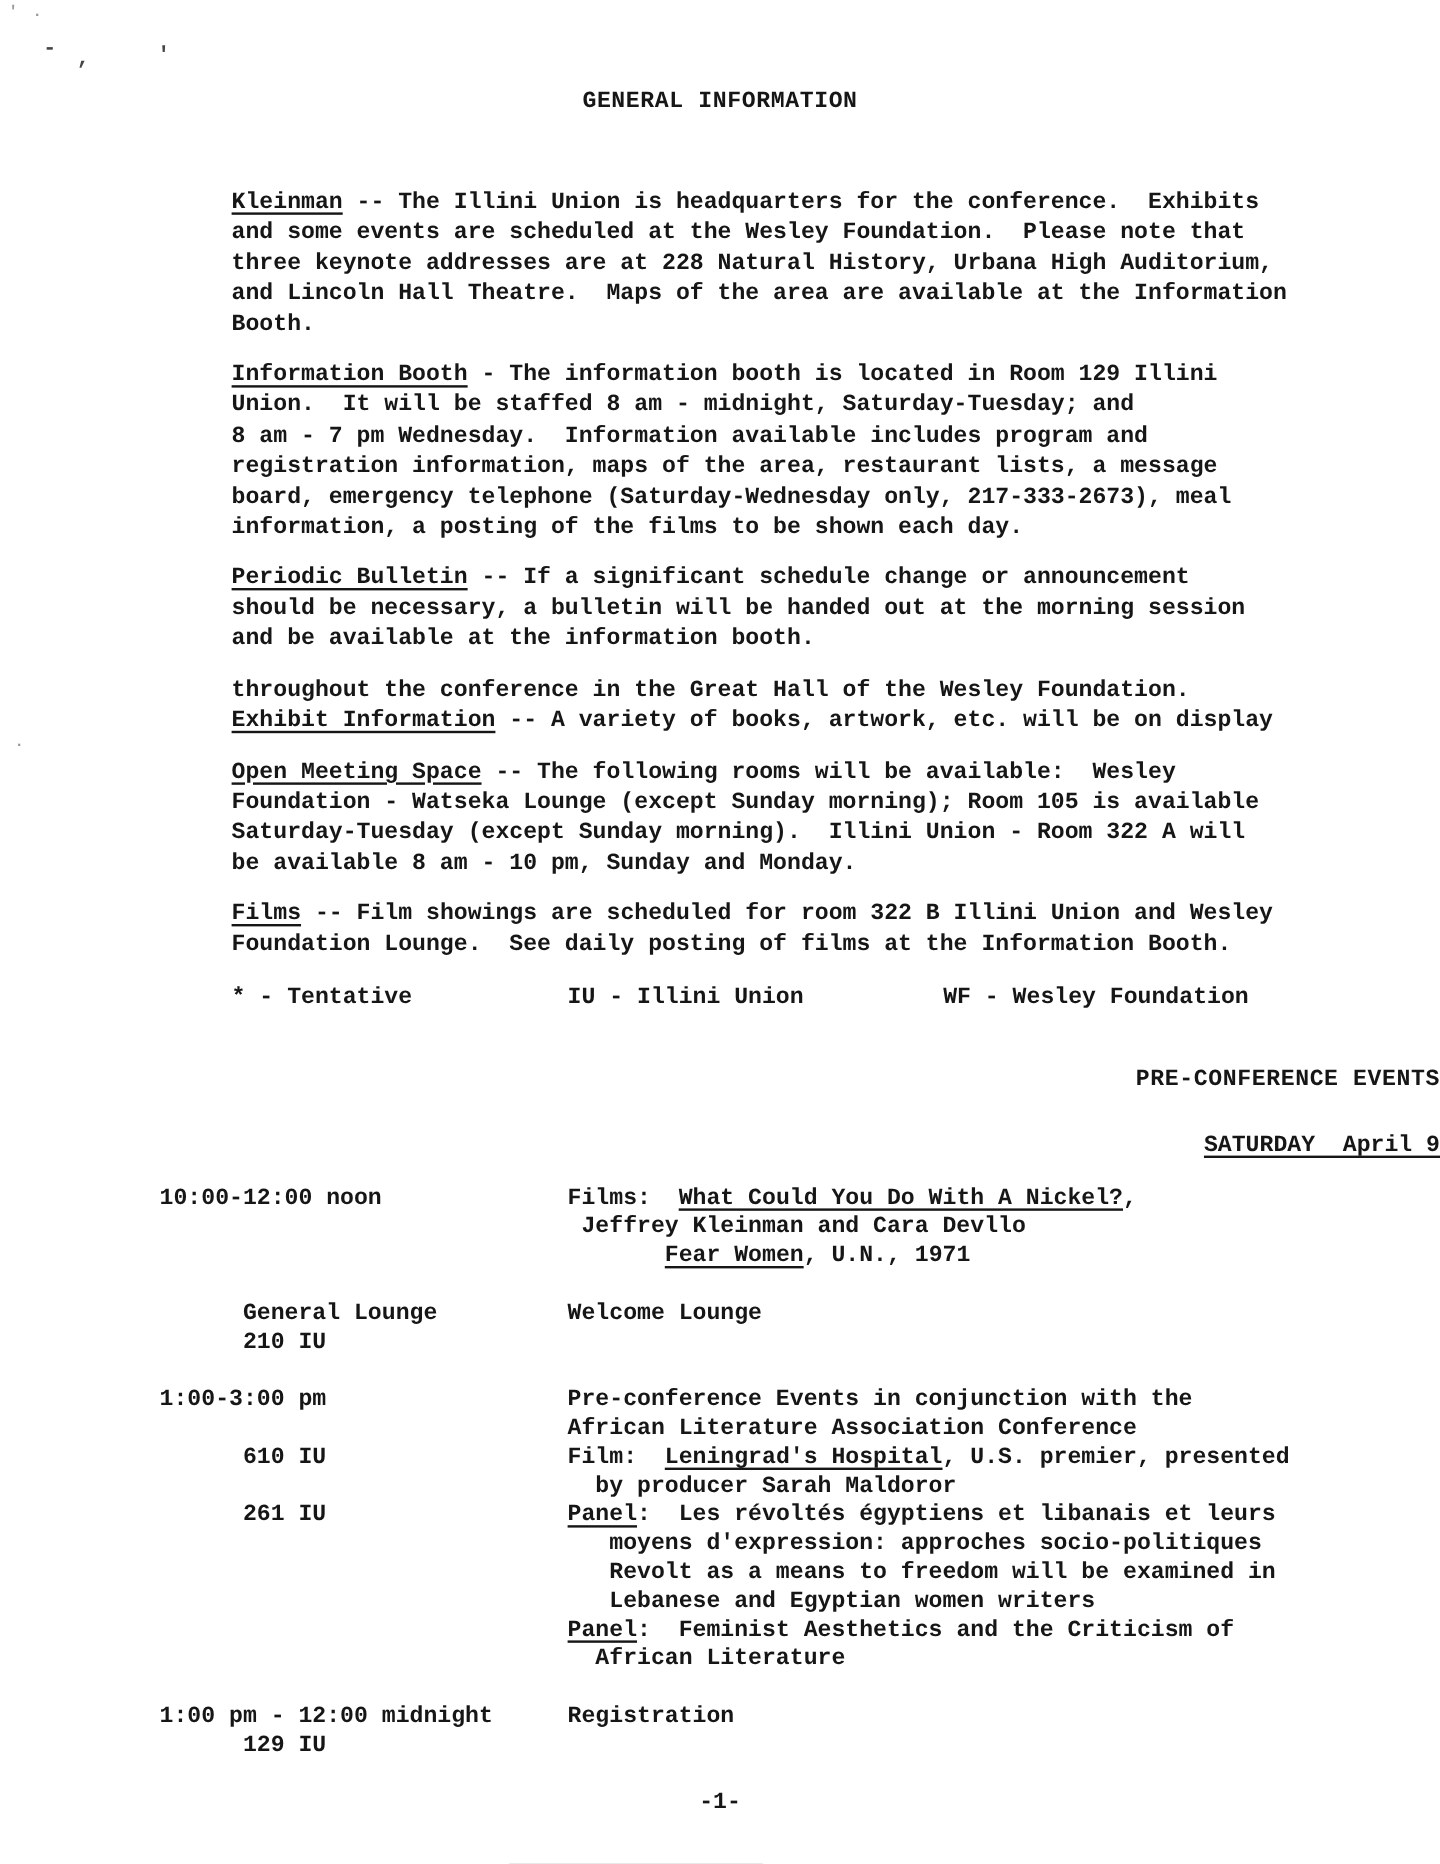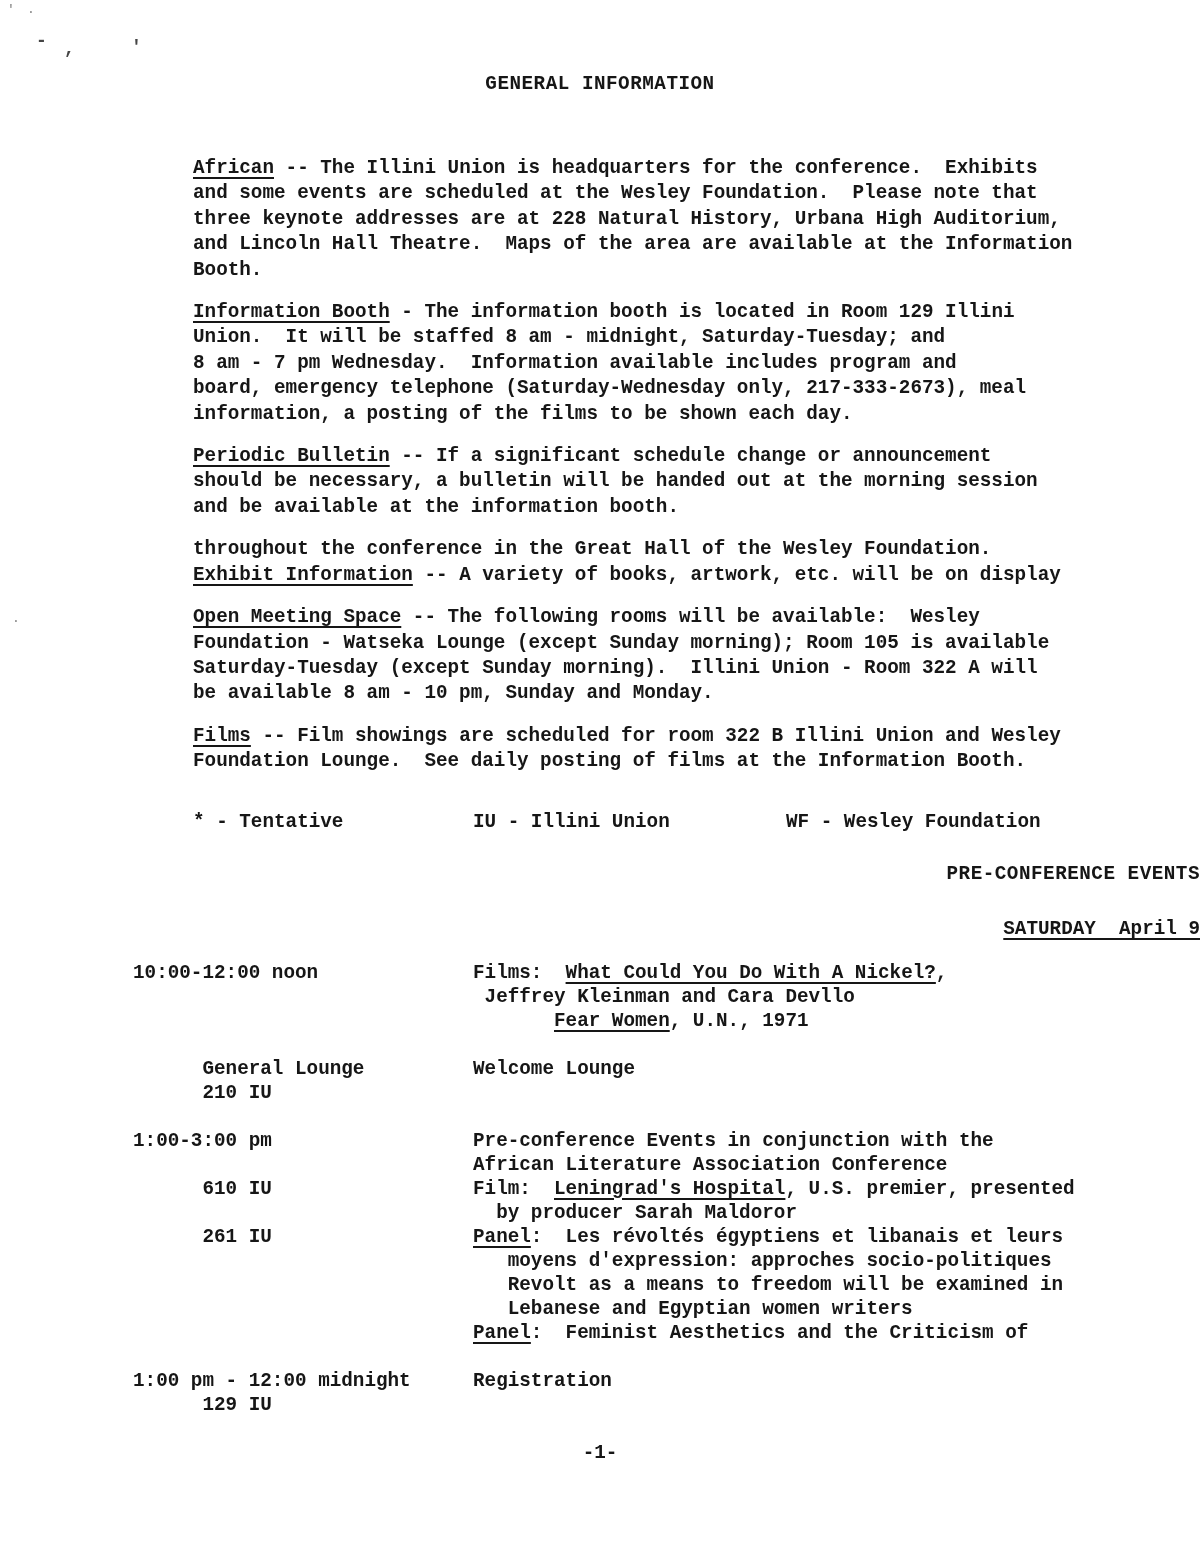--- a/index.html
+++ b/index.html
@@ -25,21 +25,21 @@
     text-align:center;
     letter-spacing:0.5px;
   }
   .paragraphs { margin:60px 0 0 193px; }
   .para { margin-bottom:17px; }
   .para .tline, .col-left .tline, .col-right .tline, .day-heading, .legend-item {
     white-space:pre;
   }
   .para .tline { line-height:25.4px; }
   .legend { position:relative; margin-left:133px; margin-top:19px; height:25px; line-height:25px; }
-  .legend-item { position:absolute; top:16px; }
+  .legend-item { position:absolute; top:0; }
   .legend-item.l0 { left:60px; }
   .legend-item.l1 { left:340px; }
   .legend-item.l2 { left:653px; }
   .section-heading {
     margin-top:43px;
     line-height:24px;
     text-align:right;
     letter-spacing:0.5px;
   }
   .day-heading { margin:31px 0 0 133px; line-height:25px;text-align:right; }
@@ -60,30 +60,31 @@
   <span class="artifact faint" style="left:27px; top:3px;">.</span>
   <span class="artifact" style="left:36px; top:32px;">-</span>
   <span class="artifact" style="left:64px; top:40px;">,</span>
   <span class="artifact" style="left:131px;top:38px;">'</span>
   <span class="artifact faint" style="left:12px; top:612px;">.</span>
 
   <div class="title">GENERAL INFORMATION</div>
 
   <section class="paragraphs">
     <div class="para">
-        <div class="tline"><span></span><u>African</u><span> -- The Illini Union is headquarters for the conference.  Exhibits</span></div>
+        <div class="tline"><span></span><u>Kleinman</u><span> -- The Illini Union is headquarters for the conference.  Exhibits</span></div>
         <div class="tline"><span>and some events are scheduled at the Wesley Foundation.  Please note that</span></div>
         <div class="tline"><span>three keynote addresses are at 228 Natural History, Urbana High Auditorium,</span></div>
         <div class="tline"><span>and Lincoln Hall Theatre.  Maps of the area are available at the Information</span></div>
         <div class="tline"><span>Booth.</span></div>
       </div>
     <div class="para">
         <div class="tline"><span></span><u>Information Booth</u><span> - The information booth is located in Room 129 Illini</span></div>
         <div class="tline"><span>Union.  It will be staffed 8 am - midnight, Saturday-Tuesday; and</span></div>
         <div class="tline"><span>8 am - 7 pm Wednesday.  Information available includes program and</span></div>
+        <div class="tline"><span>registration information, maps of the area, restaurant lists, a message</span></div>
         <div class="tline"><span>board, emergency telephone (Saturday-Wednesday only, 217-333-2673), meal</span></div>
         <div class="tline"><span>information, a posting of the films to be shown each day.</span></div>
       </div>
     <div class="para">
         <div class="tline"><span></span><u>Periodic Bulletin</u><span> -- If a significant schedule change or announcement</span></div>
         <div class="tline"><span>should be necessary, a bulletin will be handed out at the morning session</span></div>
         <div class="tline"><span>and be available at the information booth.</span></div>
       </div>
     <div class="para">
         <div class="tline"><span>throughout the conference in the Great Hall of the Wesley Foundation.</span></div>
@@ -142,20 +143,21 @@
       <div class="col-right">
           <div class="tline"><span>Pre-conference Events in conjunction with the</span></div>
           <div class="tline"><span>African Literature Association Conference</span></div>
           <div class="tline"><span>Film:  </span><u>Leningrad's Hospital</u><span>, U.S. premier, presented</span></div>
           <div class="tline"><span>  by producer Sarah Maldoror</span></div>
           <div class="tline"><span></span><u>Panel</u><span>:  Les révoltés égyptiens et libanais et leurs</span></div>
           <div class="tline"><span>   moyens d'expression: approches socio-politiques</span></div>
           <div class="tline"><span>   Revolt as a means to freedom will be examined in</span></div>
           <div class="tline"><span>   Lebanese and Egyptian women writers</span></div>
           <div class="tline"><span></span><u>Panel</u><span>:  Feminist Aesthetics and the Criticism of</span></div>
+          <div class="tline"><span>  African Literature</span></div>
         </div>
     </div>
     <div class="event-row">
       <div class="col-left">
           <div class="tline"><span>1:00 pm - 12:00 midnight</span></div>
           <div class="tline"><span>      129 IU</span></div>
         </div>
       <div class="col-right">
           <div class="tline"><span>Registration</span></div>
         </div>

